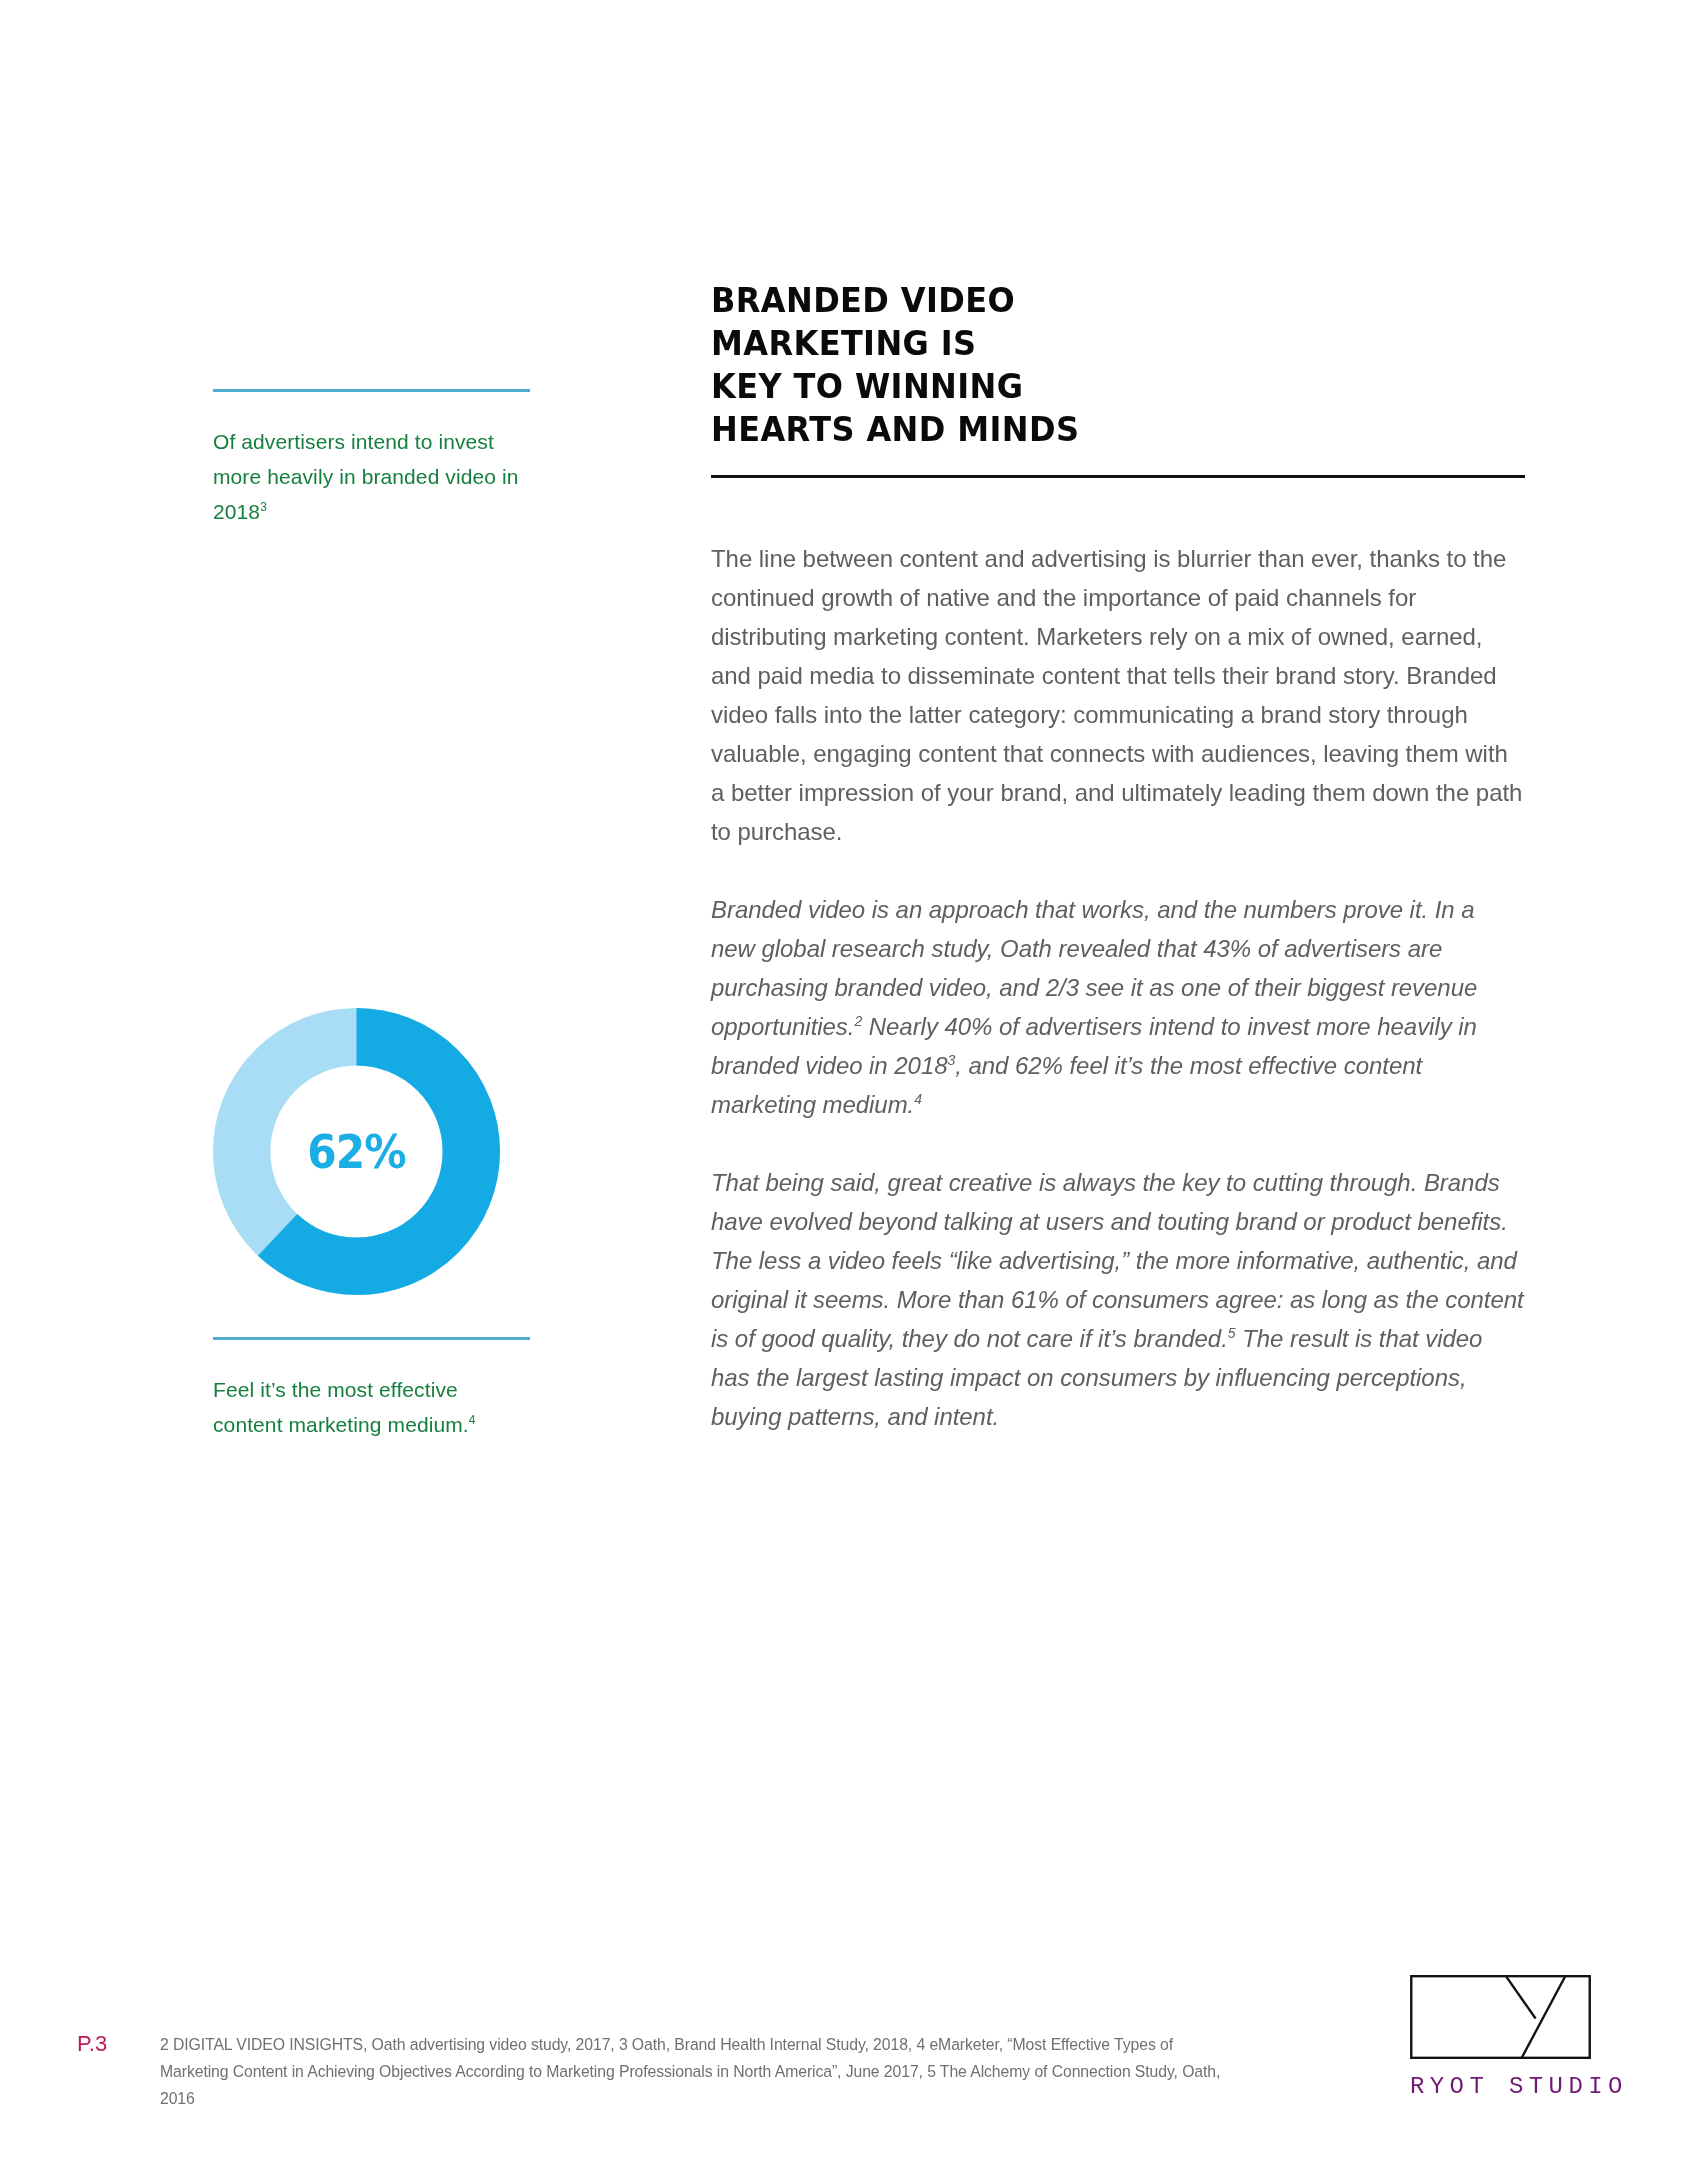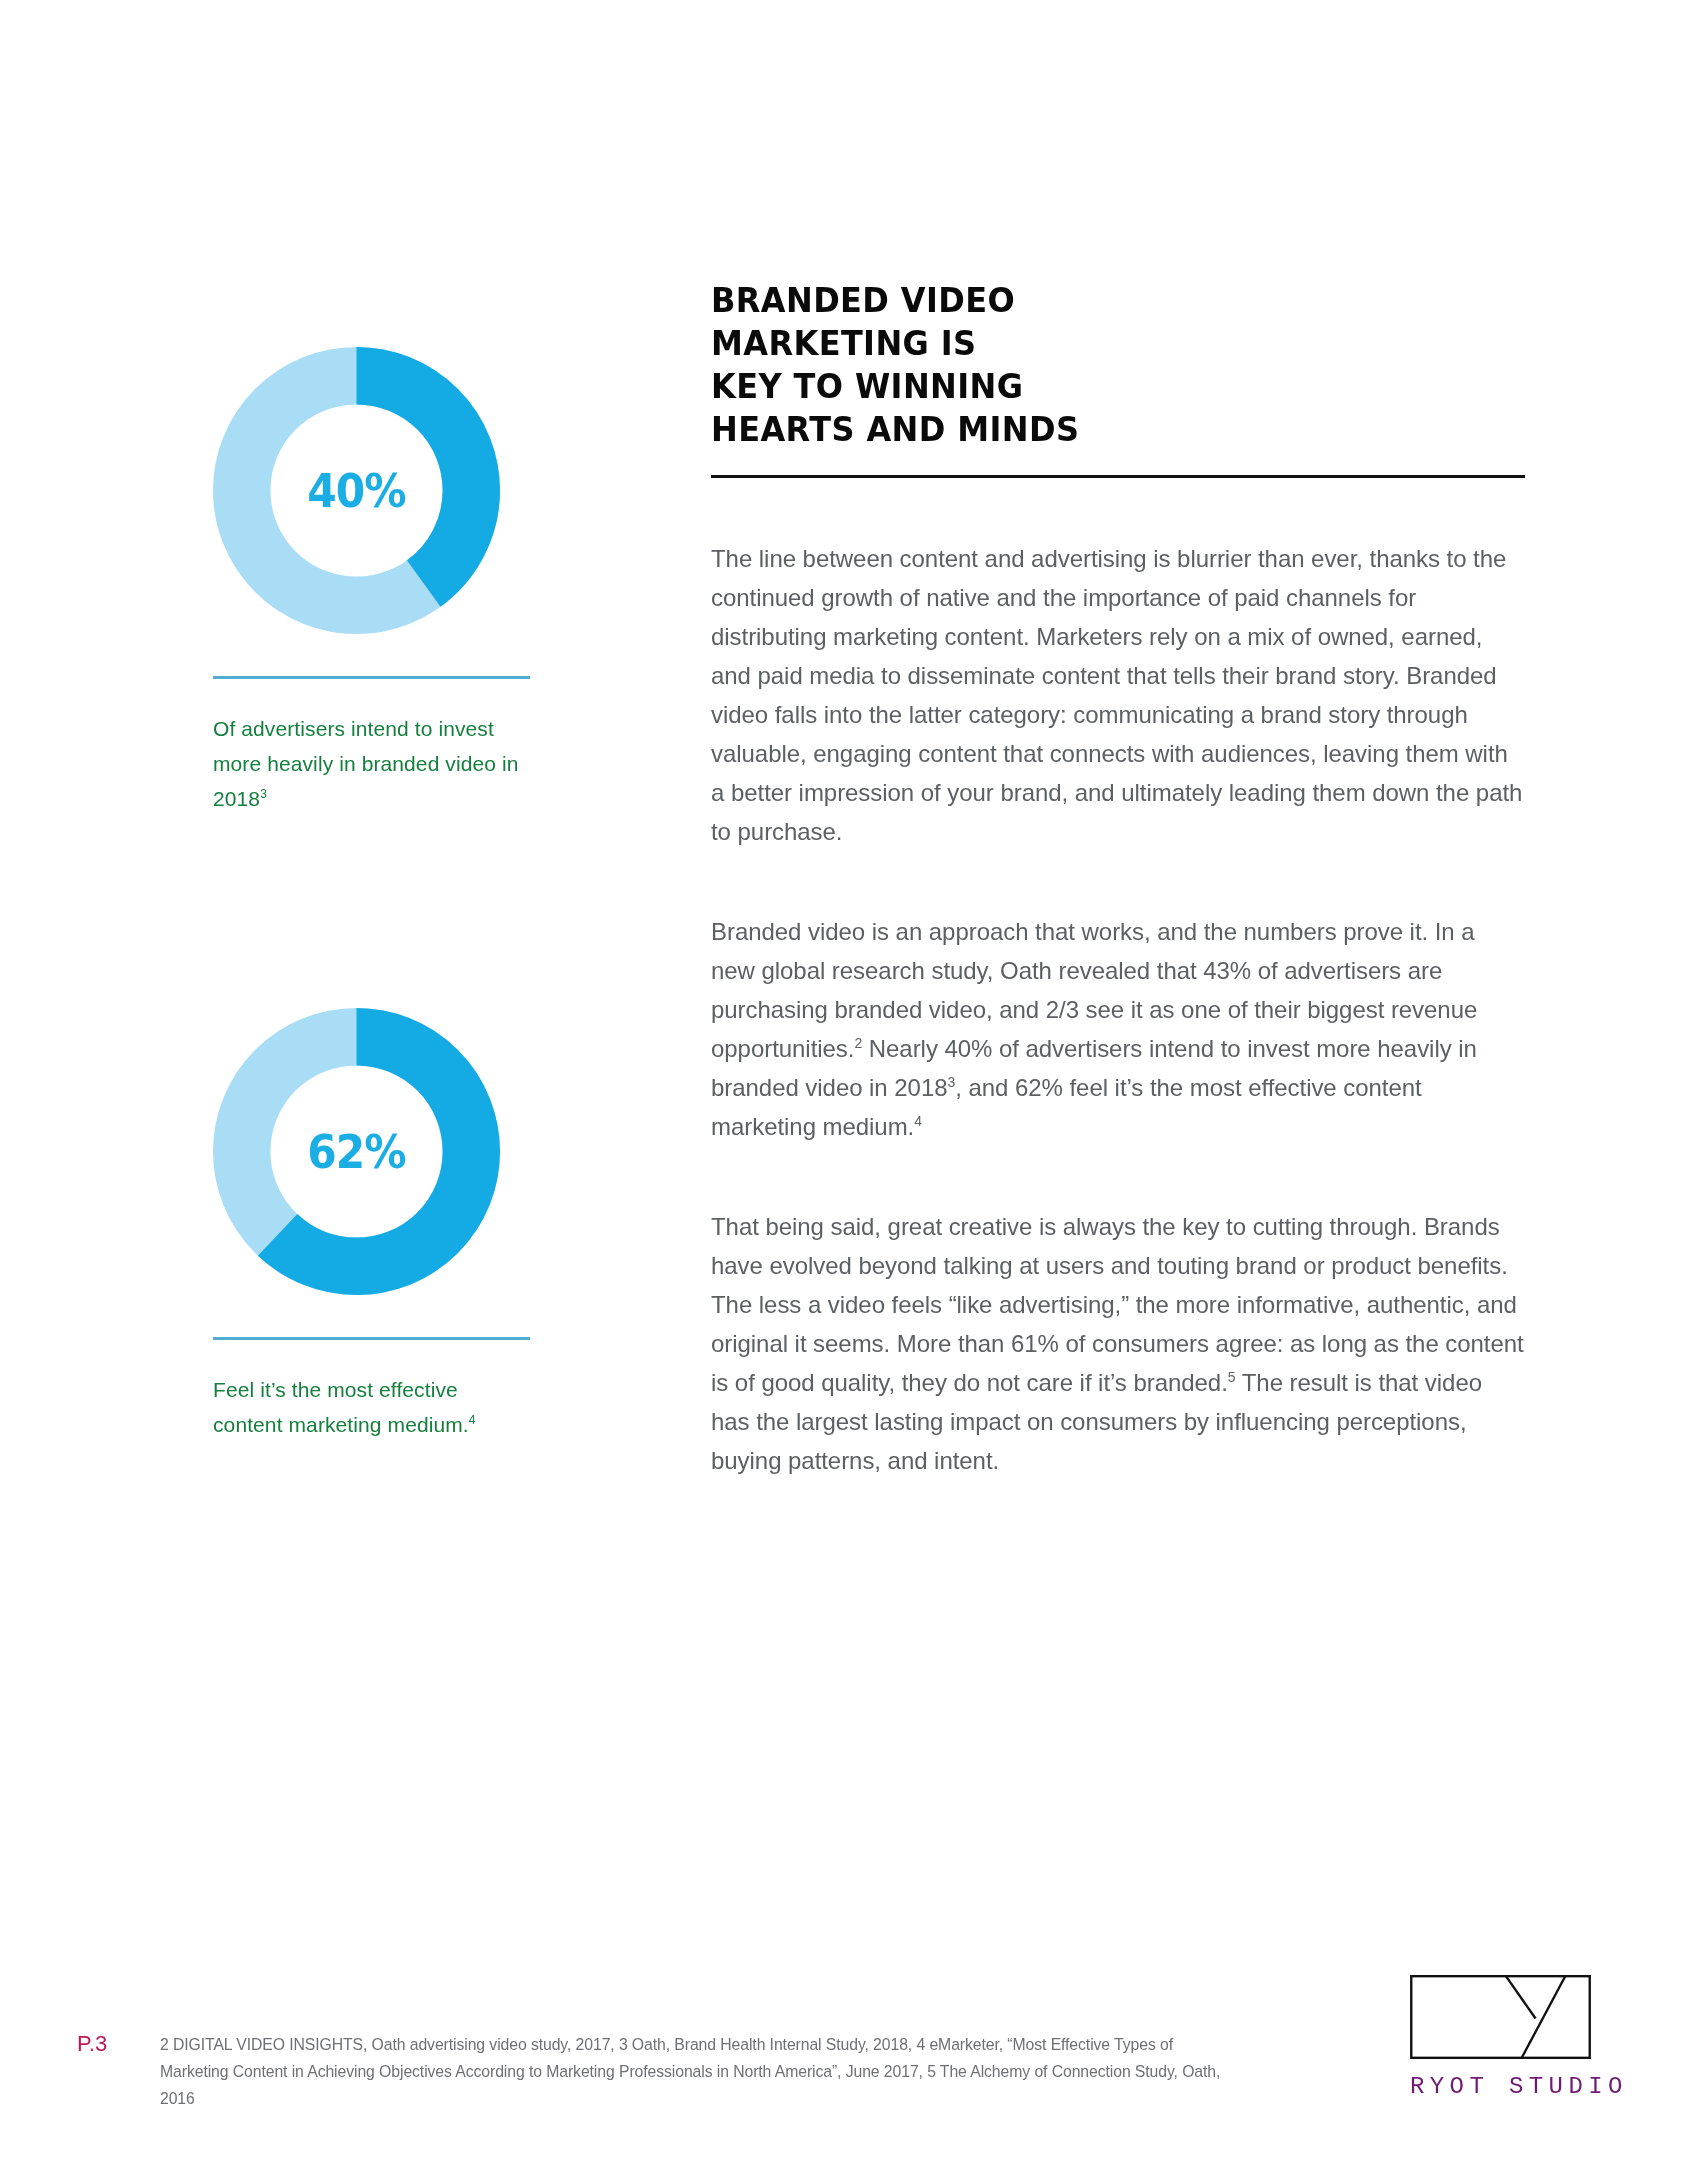--- a/index.html
+++ b/index.html
@@ -108,21 +108,21 @@
 
   .body-copy {
     margin: 0;
     padding: 0;
     font-family: "Liberation Sans", sans-serif;
     font-size: 24px;
     line-height: 39px;
     color: #5D6063;
     letter-spacing: -0.05px;
   }
-  .body-copy + .body-copy { margin-top: 61px; }
+  .body-copy + .body-copy { margin-top: 39px; font-style: italic; }
   .body-copy sup {
     font-size: 14px;
     vertical-align: super;
     line-height: 0;
   }
 
   #para-0 { margin-top: 61px; }
 
   
   .footer {
@@ -174,27 +174,20 @@
     text-align: center;
     white-space: nowrap;
   }
 </style>
 </head>
 <body>
 
 <div class="page">
 
   <div class="stat-block" id="stat-block-0">
-    <div class="donut-wrap">
-      <svg class="donut-svg" viewBox="0 0 100 100">
-        <circle cx="50" cy="50" r="40" fill="none" stroke-width="20" stroke="#A8DDF5"></circle>
-        <circle cx="50" cy="50" r="40" fill="none" stroke-width="20" transform="rotate(-90 50 50)" stroke="#14ABE4" stroke-dasharray="100.531 150.796"></circle>
-      </svg>
-      <div class="donut-label">40%</div>
-    </div>
     <div class="stat-divider"></div>
     <div class="stat-caption">Of advertisers intend to invest more heavily in branded video in 2018<sup>3</sup></div>
   </div>
 
   <div class="stat-block" id="stat-block-1">
     <div class="donut-wrap">
       <svg class="donut-svg" viewBox="0 0 100 100">
         <circle cx="50" cy="50" r="40" fill="none" stroke-width="20" stroke="#A8DDF5"></circle>
         <circle cx="50" cy="50" r="40" fill="none" stroke-width="20" transform="rotate(-90 50 50)" stroke="#14ABE4" stroke-dasharray="155.823 95.504"></circle>
       </svg>

